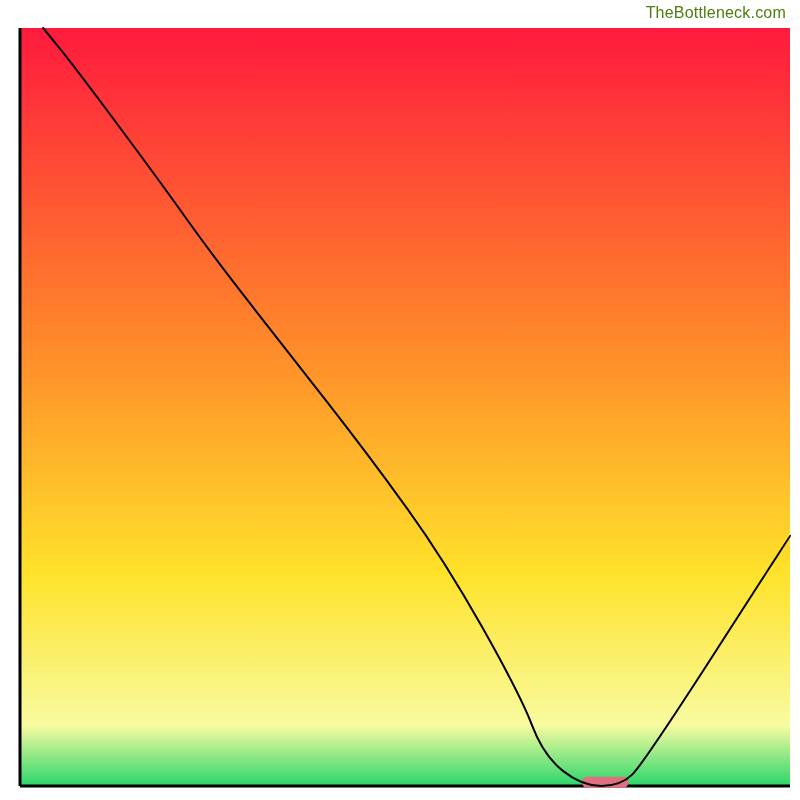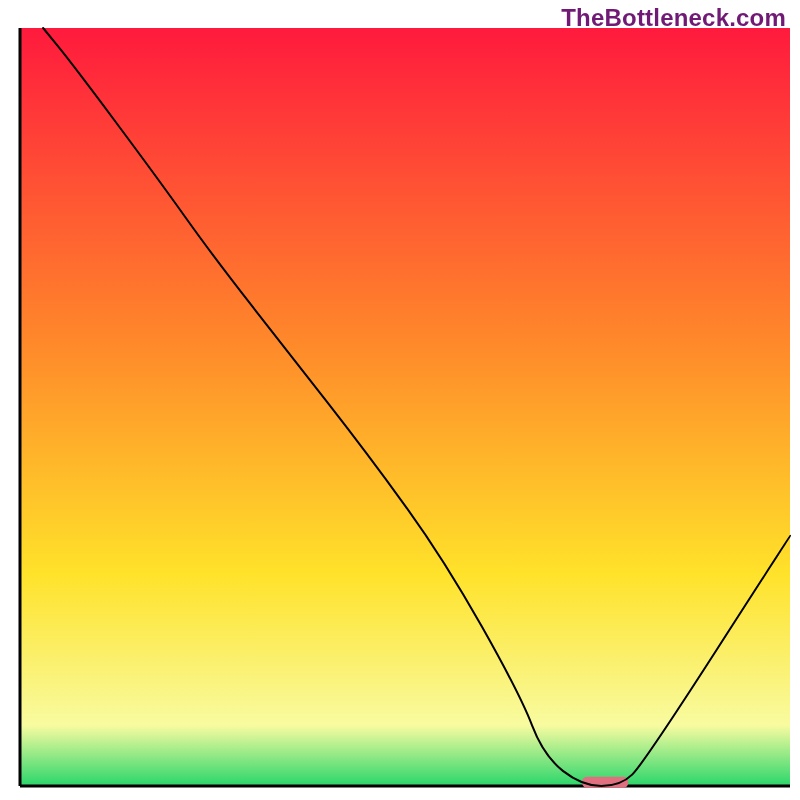--- a/index.html
+++ b/index.html
@@ -13,23 +13,23 @@
   }
   .frame {
     position: relative;
     width: 800px;
     height: 800px;
   }
   .watermark {
     position: absolute;
     top: 4px;
     right: 14px;
-    font-size: 24px;
-    font-weight: bold;
-    color: #701a75;
+    font-size: 16px;
+    font-weight: normal;
+    color: #4d7c0f;
     letter-spacing: 0.2px;
   }
   svg {
     display: block;
   }
 </style>
 </head>
 <body>
 
 <div class="frame">

